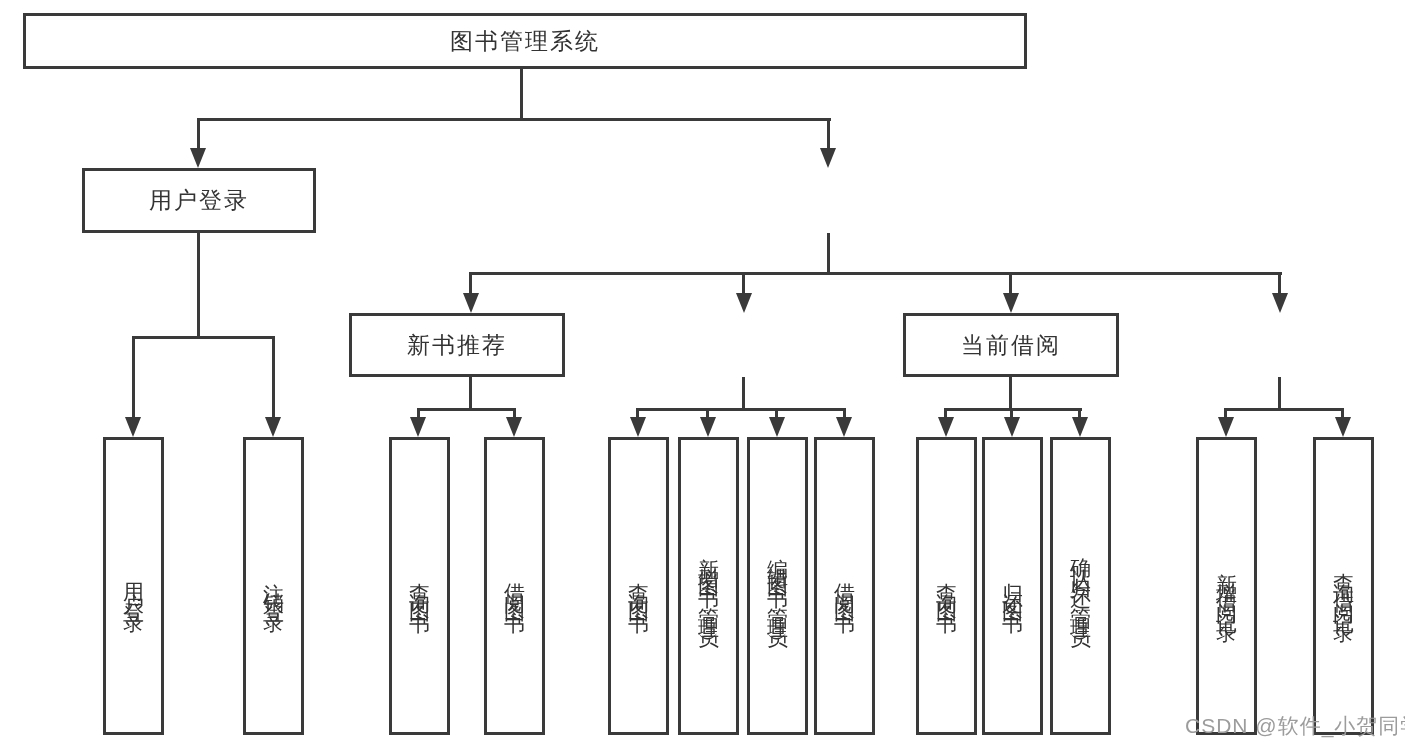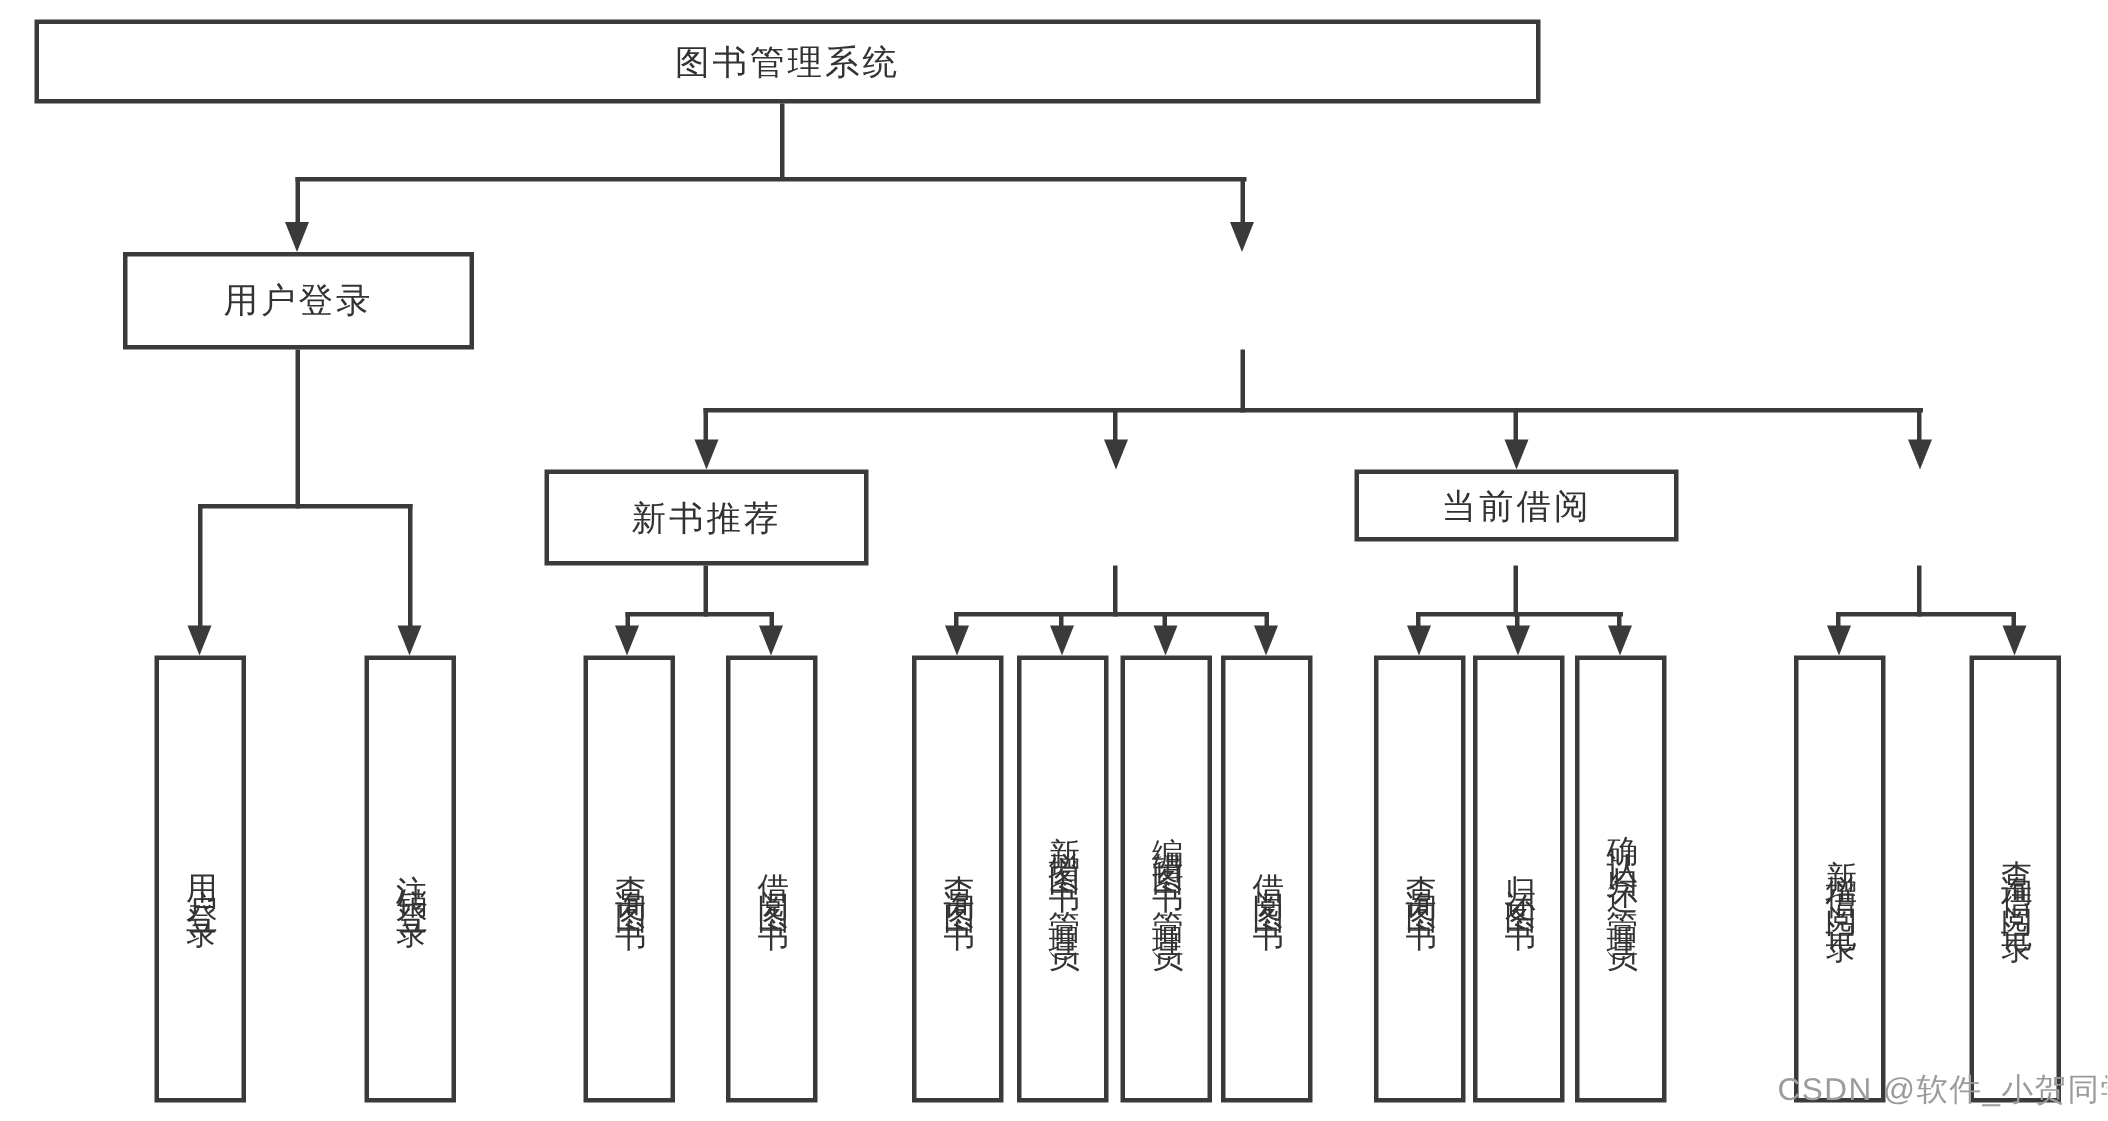--- a/index.html
+++ b/index.html
@@ -75,24 +75,24 @@
   <div class="hl" style="left:469px;top:272px;width:813px;"></div>
   <div class="vl" style="left:469px;top:272px;height:26px;"></div>
   <div class="arr" style="left:463px;top:293px;"></div>
   <div class="vl" style="left:742px;top:272px;height:26px;"></div>
   <div class="arr" style="left:736px;top:293px;"></div>
   <div class="vl" style="left:1009px;top:272px;height:26px;"></div>
   <div class="arr" style="left:1003px;top:293px;"></div>
   <div class="vl" style="left:1278px;top:272px;height:26px;"></div>
   <div class="arr" style="left:1272px;top:293px;"></div>
 
-  <div class="node" style="left:363px;top:313px;width:216px;height:64px;">
+  <div class="node" style="left:349px;top:313px;width:216px;height:64px;">
     <span>新书推荐</span>
   </div>
-  <div class="node" style="left:903px;top:313px;width:216px;height:48px;">
+  <div class="node" style="left:903px;top:313px;width:216px;height:64px;">
     <span>当前借阅</span>
   </div>
 
   <div class="vl" style="left:469px;top:377px;height:34px;"></div>
   <div class="hl" style="left:417px;top:408px;width:99px;"></div>
   <div class="vl" style="left:417px;top:408px;height:13px;"></div>
   <div class="arr" style="left:410px;top:417px;"></div>
   <div class="vl" style="left:513px;top:408px;height:13px;"></div>
   <div class="arr" style="left:506px;top:417px;"></div>
 

